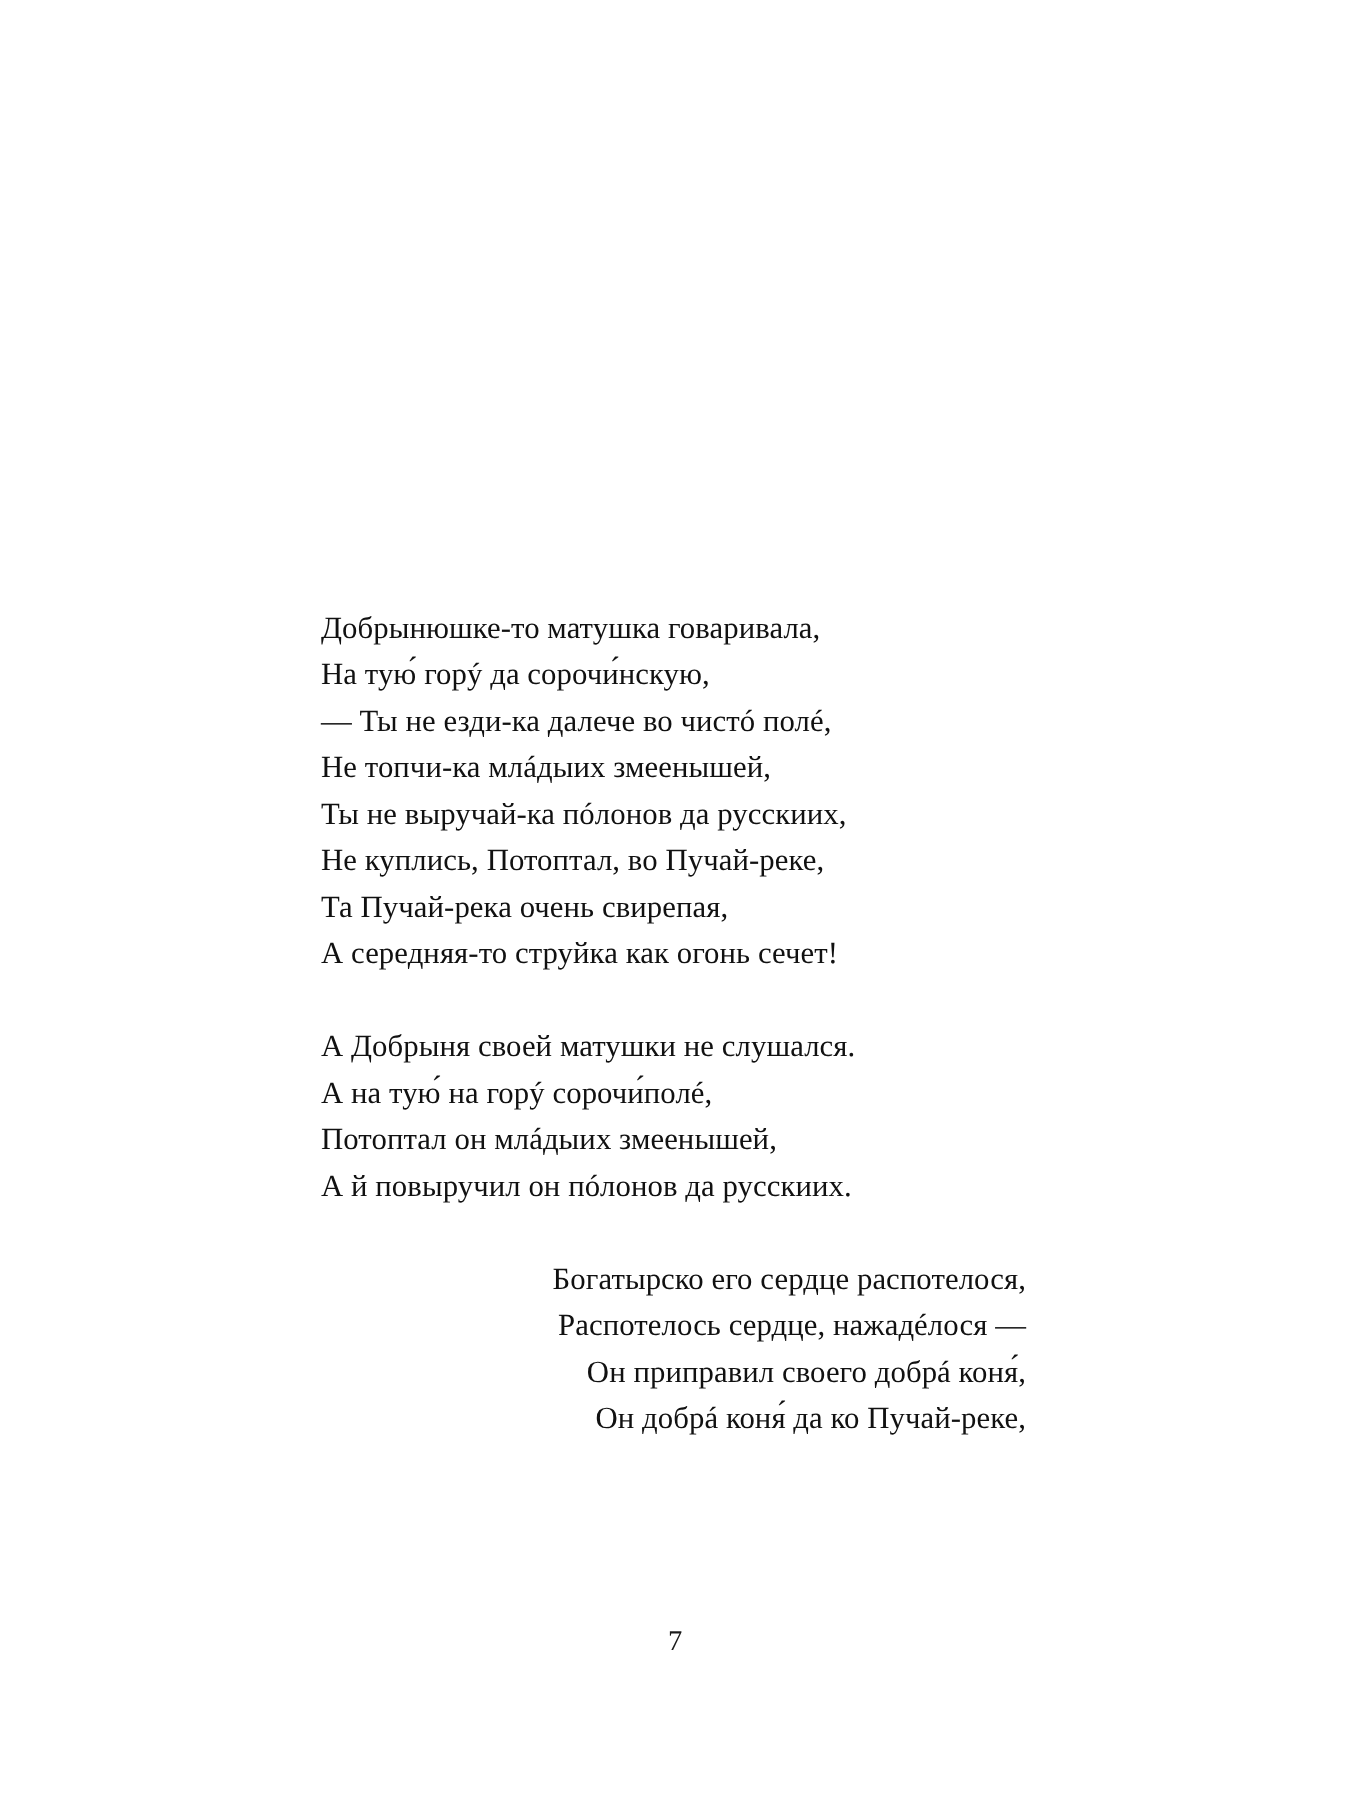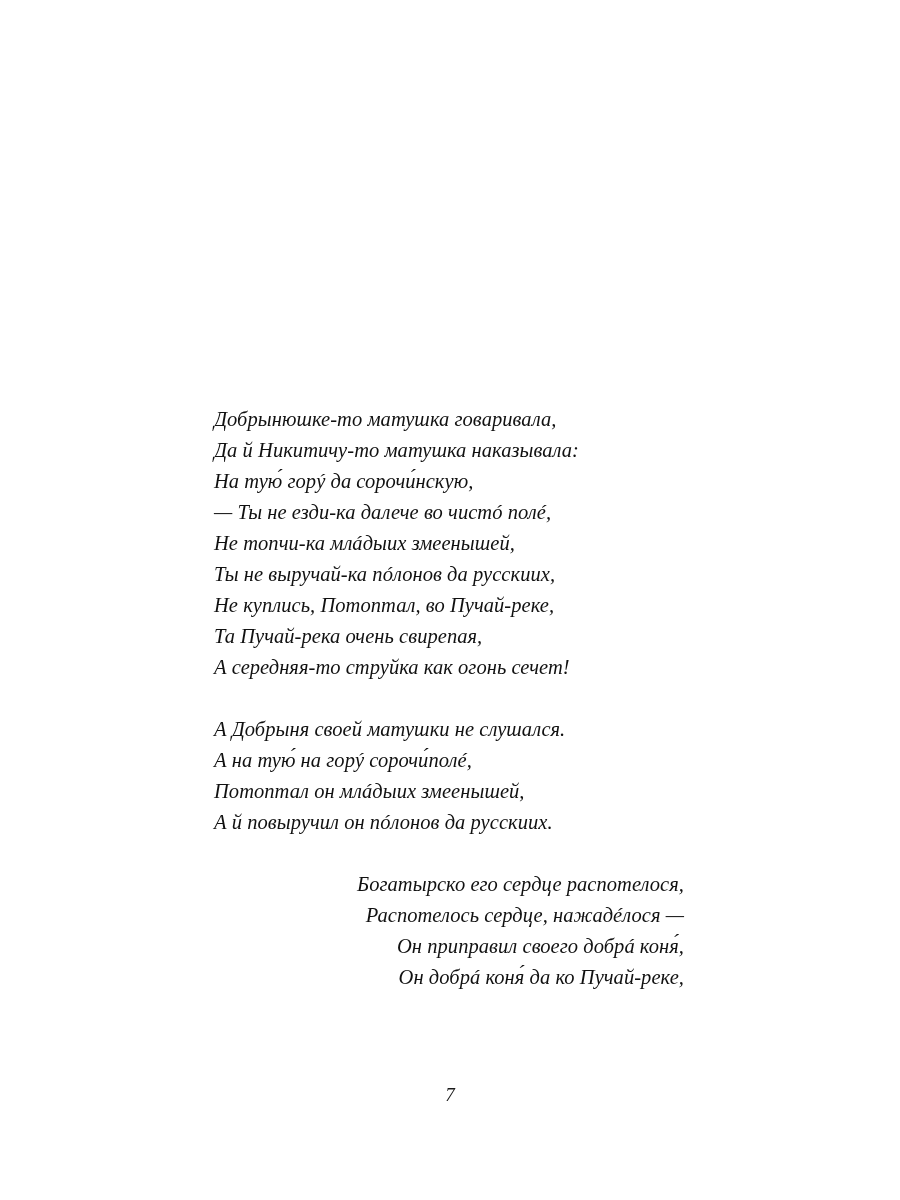--- a/index.html
+++ b/index.html
@@ -16,21 +16,20 @@
     position: relative;
     overflow: hidden;
   }
 
   .page {
     position: absolute;
     inset: 0;
     width: 776px;
     height: 1200px;
     background: #ffffff;
-    font-style: italic;
   }
 
   
   .poem-body {
     position: absolute;
     left: 214px;
     top: 404px;
     width: 470px;
   }
 
@@ -66,21 +65,20 @@
 </style>
 </head>
 <body>
 
 <div class="page">
 
   <div class="poem-body">
 
     <div class="stanza">
       <div class="verse-line">Добрынюшке-то матушка говаривала,</div>
-      <div class="verse-line">Да й Никитичу-то матушка наказывала:</div>
       <div class="verse-line">На тую́ горý да сорочи́нскую,</div>
       <div class="verse-line">— Ты не езди-ка далече во чистó полé,</div>
       <div class="verse-line">Не топчи-ка млáдыих змеенышей,</div>
       <div class="verse-line">Ты не выручай-ка пóлонов да русскиих,</div>
       <div class="verse-line">Не куплись, Потоптал, во Пучай-реке,</div>
       <div class="verse-line">Та Пучай-река очень свирепая,</div>
       <div class="verse-line">А середняя-то струйка как огонь сечет!</div>
     </div>
 
     <div class="stanza">

